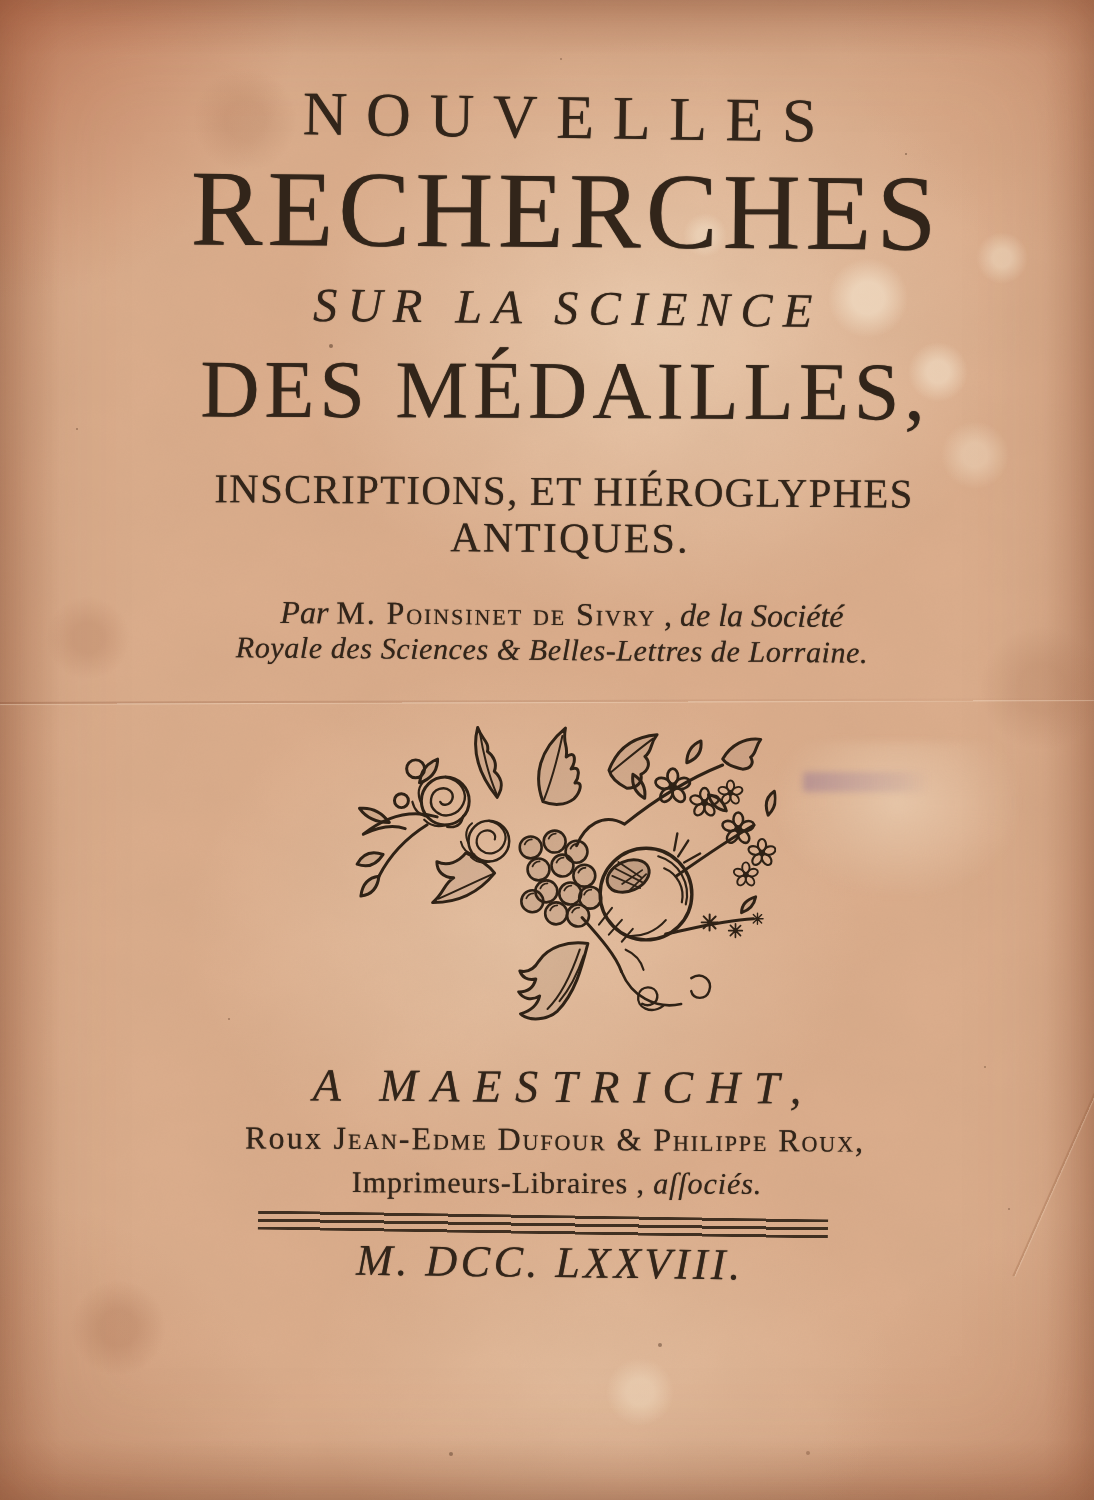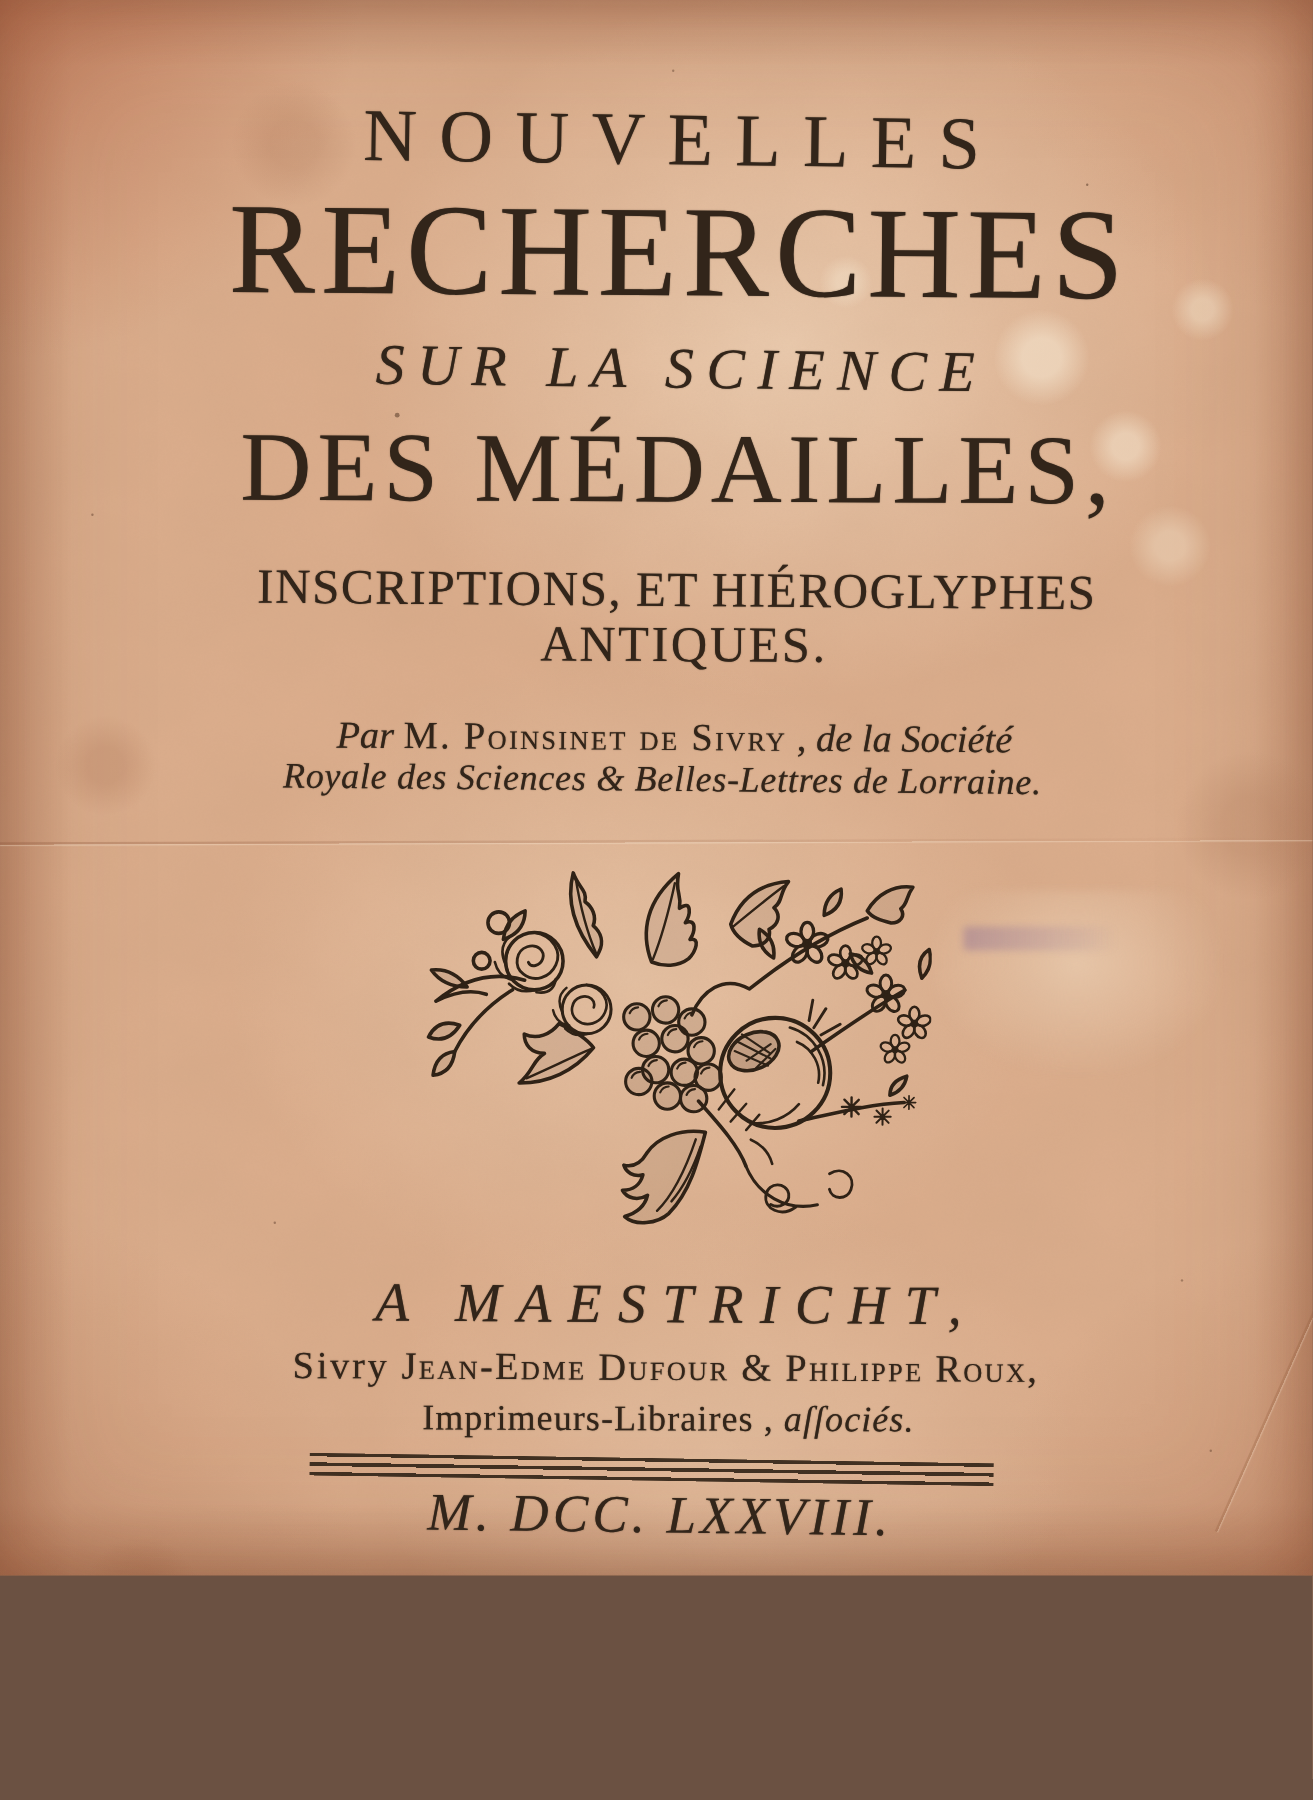--- a/index.html
+++ b/index.html
@@ -1,18 +1,18 @@
 <!DOCTYPE html>
 <html><head>
 <meta charset="utf-8">
 <style>
   html,body{margin:0;padding:0;background:#6b5142;}
   .page{
     position:relative;
-    width:1094px;height:1313px;
+    width:1094px;height:1500px;
     margin:0 auto;
     overflow:hidden;
     background-color:#dcae8d;
     background-image:
       radial-gradient(ellipse 520px 420px at 60% 22%, rgba(248,228,203,.55), transparent 70%),
       radial-gradient(ellipse 480px 380px at 48% 62%, rgba(243,219,192,.45), transparent 70%),
       radial-gradient(ellipse 420px 300px at 55% 92%, rgba(240,214,186,.38), transparent 70%),
       radial-gradient(circle 300px at 0% 0%, rgba(176,84,52,.50), transparent 100%),
       radial-gradient(circle 260px at 100% 0%, rgba(188,112,78,.32), transparent 100%),
       radial-gradient(circle 300px at 0% 100%, rgba(164,94,62,.30), transparent 100%),
@@ -220,21 +220,21 @@
         <path d="M254 244 C246 268 236 290 222 304 M258 250 C252 268 244 284 234 296" stroke-width="2"></path>
 
         <path d="M296 266 C306 290 330 304 356 298" stroke-width="2.6"></path>
         <path d="M338 300 c-12 9 -27 2 -25 -10 c2 -11 17 -11 19 -1 c1 8 -8 13 -15 9" stroke-width="2.4"></path>
         <path d="M366 272 c11 -7 22 2 18 13 c-3 9 -16 9 -18 0" stroke-width="2.4"></path>
         <path d="M300 244 q14 6 18 20" stroke-width="2.2"></path>
       </g>
     </svg>
 
     <div class="line city">A MAESTRICHT,</div>
-    <div class="line chez"><span>Sivry </span><span class="sc">Jean-Edme Dufour &amp; Philippe Roux,</span></div>
+    <div class="line chez"><span>Roux </span><span class="sc">Jean-Edme Dufour &amp; Philippe Roux,</span></div>
     <div class="line role"><span>Imprimeurs-Libraires , </span><span class="it">aſſociés.</span></div>
 
     <div class="rule3"></div>
 
     <div class="line year">M. DCC. LXXVIII.</div>
   </div>
 
 </div>
 
 </body></html>

